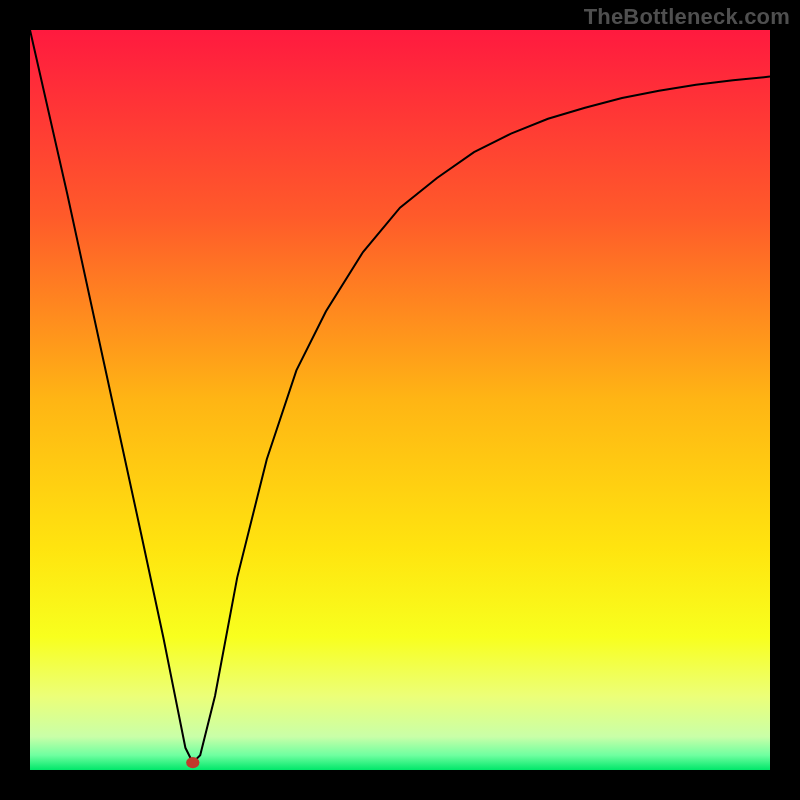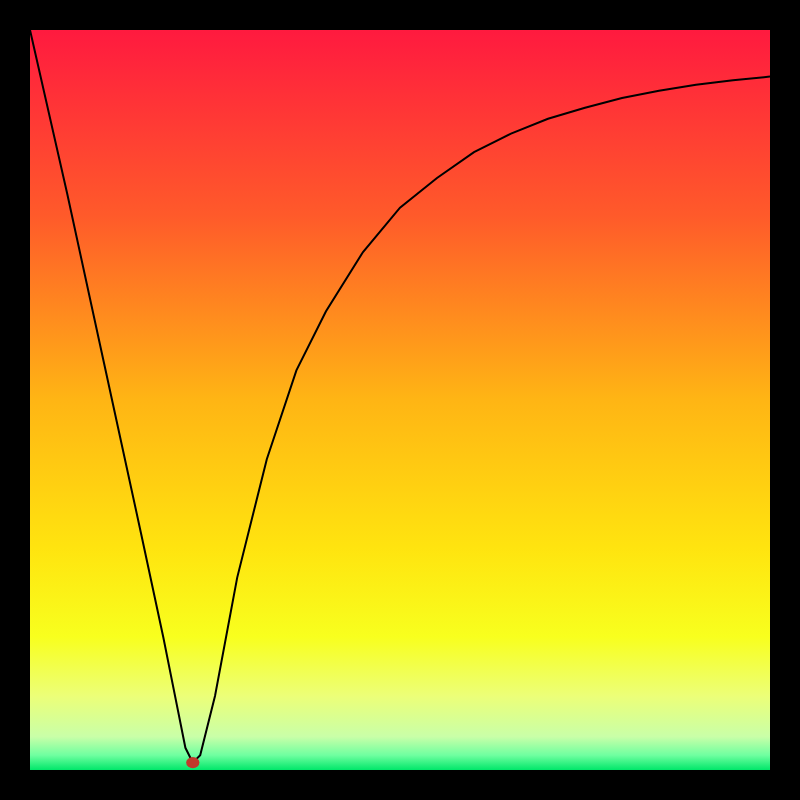--- a/index.html
+++ b/index.html
@@ -48,20 +48,21 @@
     font-weight: 600;
     letter-spacing: 0.2px;
     user-select: none;
   }
 </style>
 </head>
 <body>
 
 <div class="frame">
 
+  <div class="watermark">TheBottleneck.com</div>
 
   <div class="plot">
     <svg class="gradient" viewBox="0 0 100 100" preserveAspectRatio="none">
       <defs>
         <linearGradient id="bg" x1="0" y1="0" x2="0" y2="1">
             <stop offset="0%" stop-color="#ff1a3f"></stop>
             <stop offset="25%" stop-color="#ff5a2a"></stop>
             <stop offset="50%" stop-color="#ffb514"></stop>
             <stop offset="70%" stop-color="#ffe40f"></stop>
             <stop offset="82%" stop-color="#f8ff1e"></stop>

